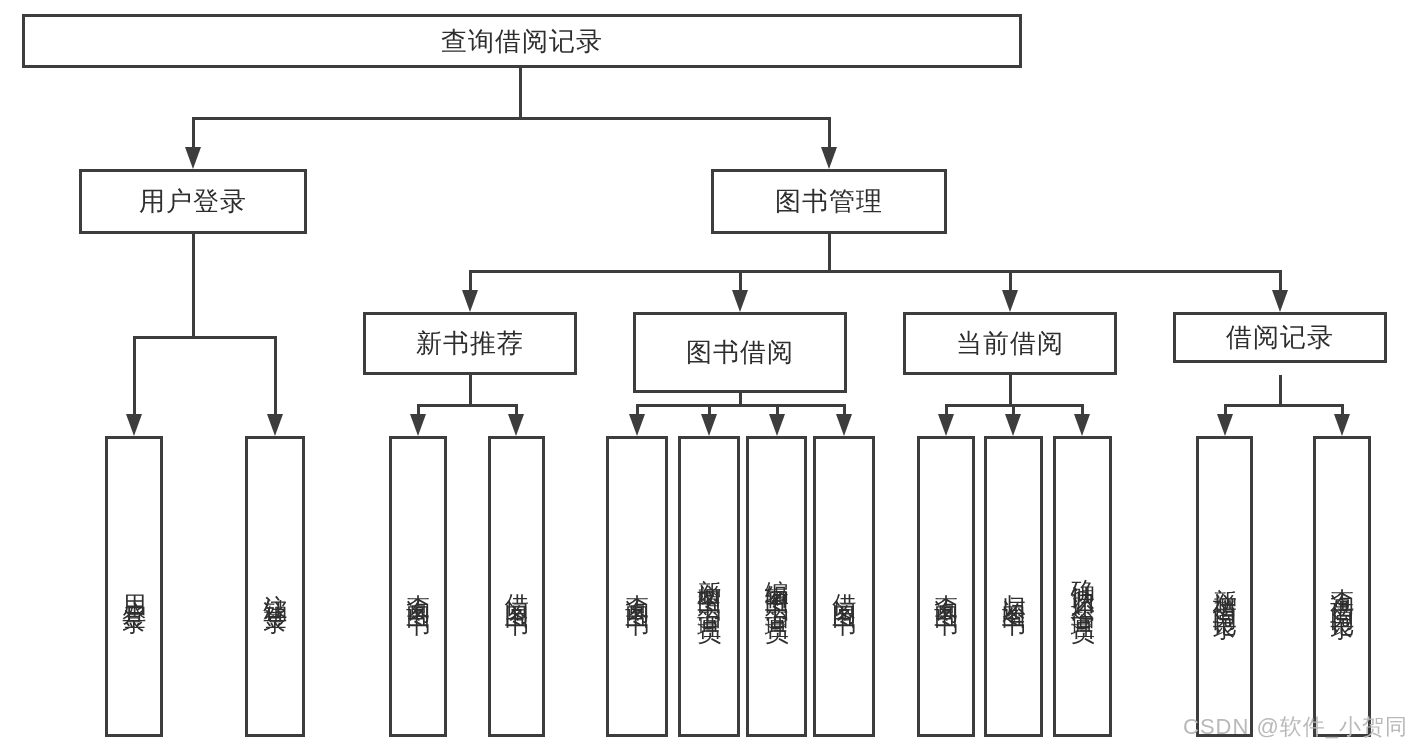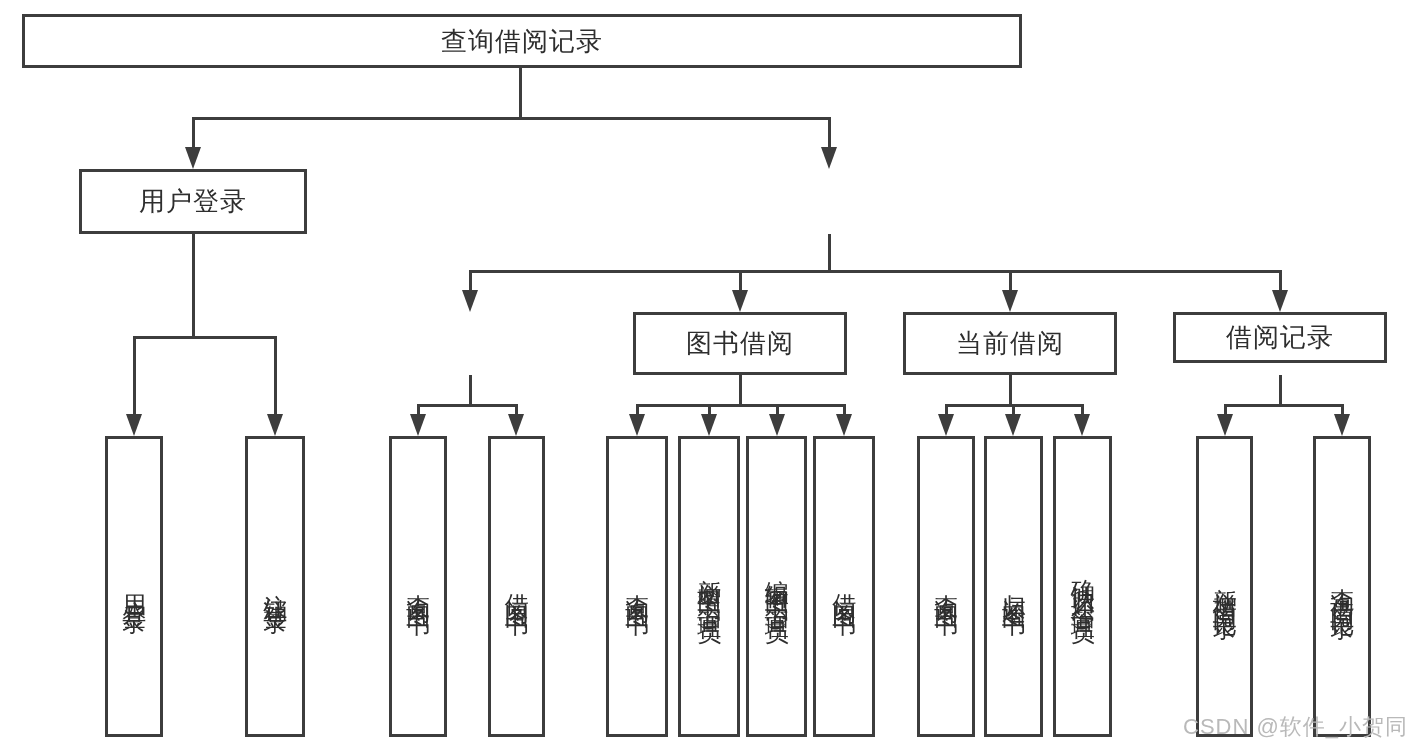--- a/index.html
+++ b/index.html
@@ -104,22 +104,24 @@
       <div class="arrowhead" style="left: 1074px; top: 414px;"></div>
       <div class="vline" style="left: 1223.5px; top: 405px; height: 11px;"></div>
       <div class="arrowhead" style="left: 1217px; top: 414px;"></div>
       <div class="vline" style="left: 1340.5px; top: 405px; height: 11px;"></div>
       <div class="arrowhead" style="left: 1334px; top: 414px;"></div>
     </div>
 
   <div class="box" style="left:22px; top:14px; width:1000px; height:54px;">查询借阅记录</div>
 
   <div class="box" style="left:79px; top:169px; width:228px; height:65px;">用户登录</div>
+  <div class="box" style="left:711px; top:169px; width:236px; height:65px;">图书管理</div>
 
-  <div class="box" style="left:633px; top:312px; width:214px; height:63px;">图书借阅</div>
+  <div class="box" style="left:363px; top:312px; width:214px; height:63px;">新书推荐</div>
+  <div class="box" style="left:633px; top:312px; width:214px; height:81px;">图书借阅</div>
   <div class="box" style="left:903px; top:312px; width:214px; height:63px;font-family:Liberation Mono, monospace;">当前借阅</div>
   <div class="box" style="left:1173px; top:312px; width:214px; height:51px;">借阅记录</div>
 
   <div class="box leaf" style="left:105px; top:436px; width:58px; height:301px;">用户登录</div>
   <div class="box leaf" style="left:245px; top:436px; width:60px; height:301px;">注销登录</div>
 
   <div class="box leaf" style="left:389px; top:436px; width:58px; height:301px;">查询图书</div>
   <div class="box leaf" style="left:488px; top:436px; width:57px; height:301px;">借阅图书</div>
 
   <div class="box leaf" style="left:606px; top:436px; width:62px; height:301px;">查询图书</div>

